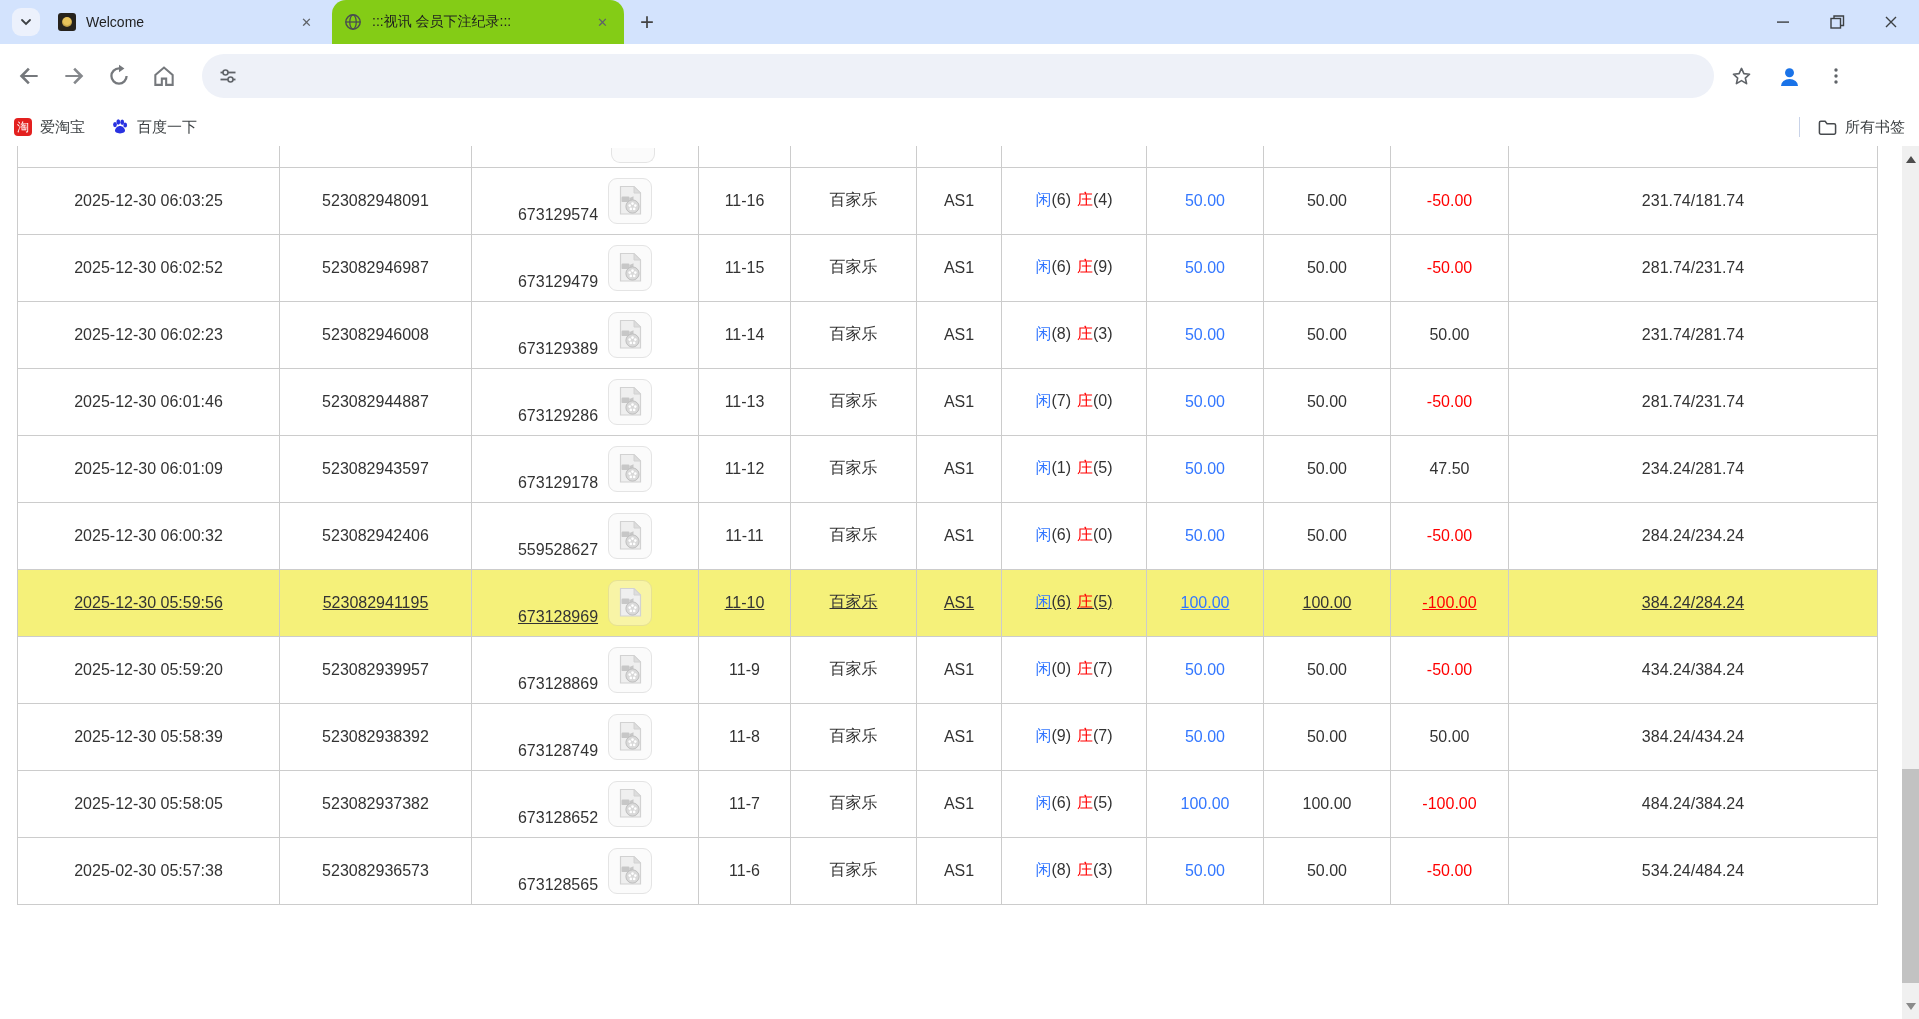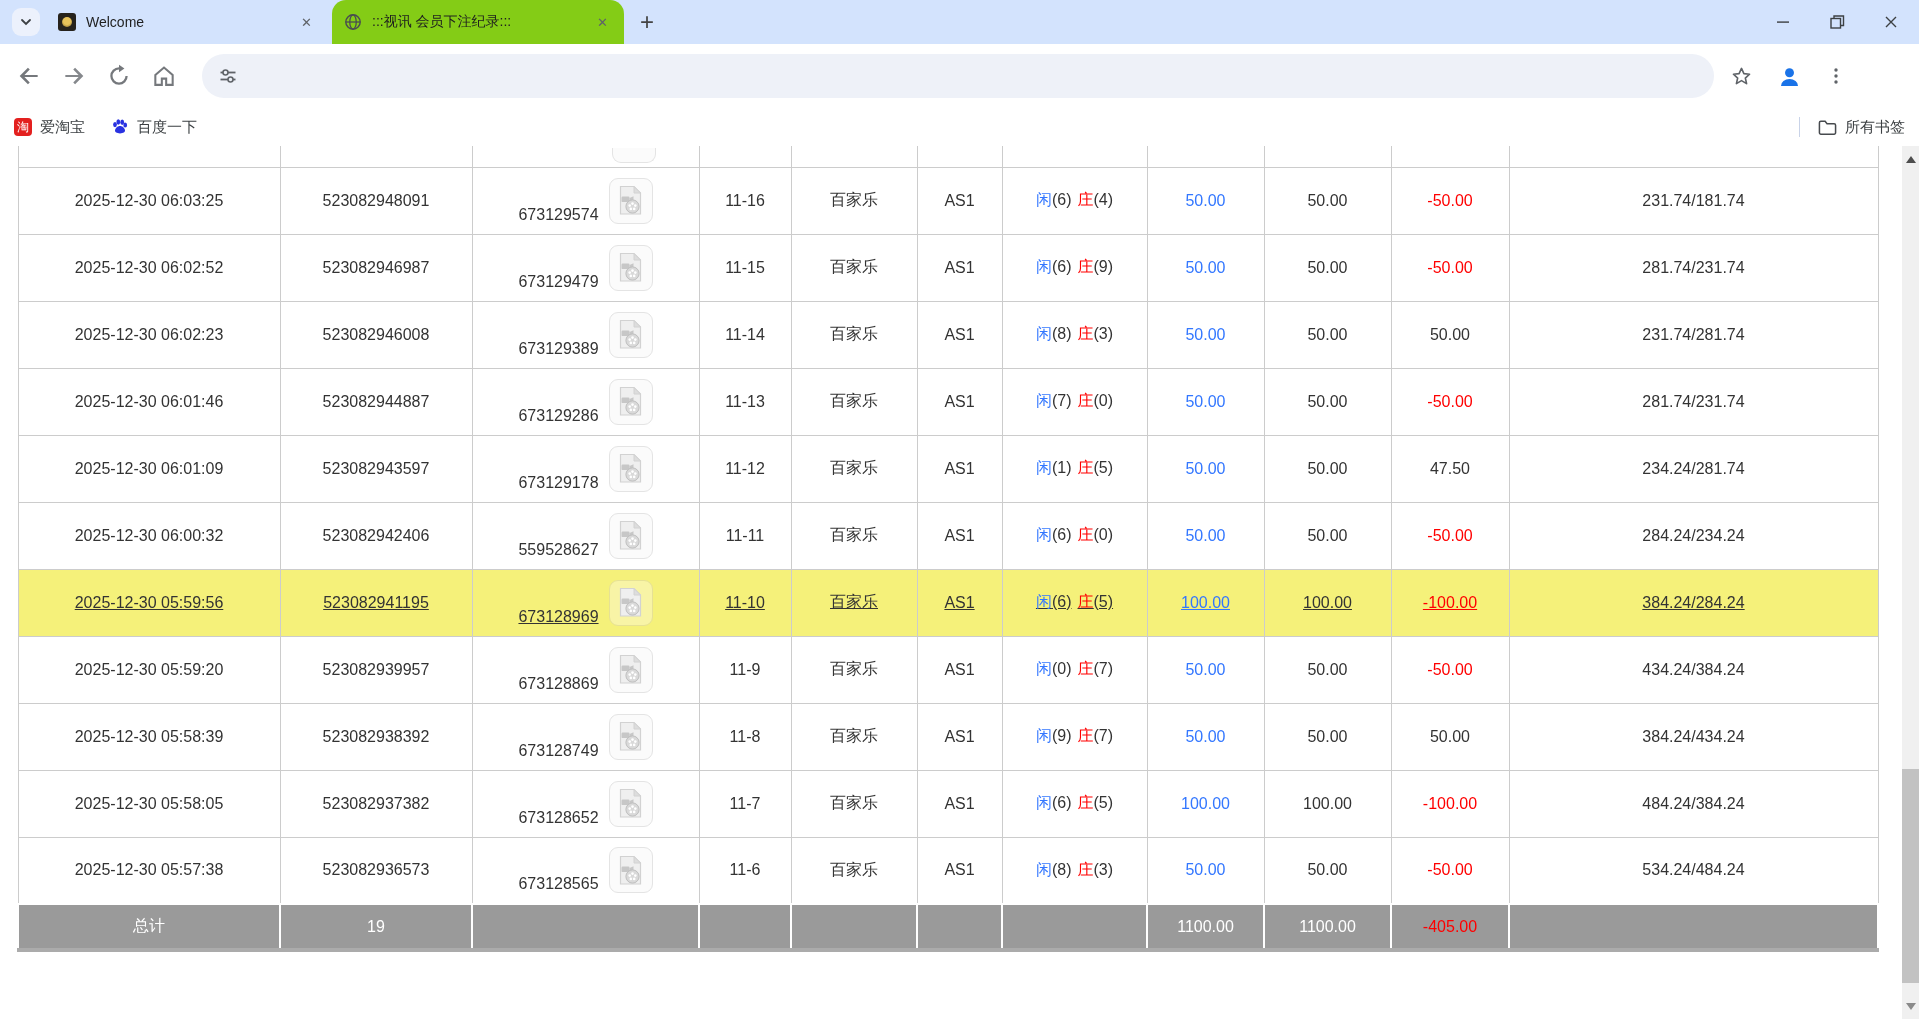--- a/index.html
+++ b/index.html
@@ -589,21 +589,21 @@
     <td>AS1</td>
     <td>
       <span class="p-label">闲</span><span>(6)</span><span class="res-gap"></span><span class="b-label">庄</span><span>(5)</span>
     </td>
     <td class="c-blue">100.00</td>
     <td>100.00</td>
     <td class="neg">-100.00</td>
     <td>484.24/384.24</td>
   </tr>
         <tr>
-    <td>2025-12-30 05:57:38</td>
+    <td>2025-02-30 05:57:38</td>
     <td>523082936573</td>
     <td>
       <div class="gn-wrap">
         <span>673128565</span>
         <span class="video-btn">
           <svg width="27" height="31" viewBox="0 0 27 31">
             <path d="M3.5 1.5 h13.5 l6.5 6.5 v21 h-20 z" fill="#efefef" stroke="#d2d2d2" stroke-width="1.2"></path>
             <path d="M17 1.5 l6.5 6.5 h-6.5 z" fill="#dddddd" stroke="#d2d2d2" stroke-width="1"></path>
             <rect x="4.5" y="11.5" width="8" height="5.6" rx="1.2" fill="#c7c7c7"></rect>
             <path d="M12.5 13 L16.5 11.2 v6.2 L12.5 15.6 z" fill="#c7c7c7"></path>
@@ -623,33 +623,20 @@
     <td>
       <span class="p-label">闲</span><span>(8)</span><span class="res-gap"></span><span class="b-label">庄</span><span>(3)</span>
     </td>
     <td class="c-blue">50.00</td>
     <td>50.00</td>
     <td class="neg">-50.00</td>
     <td>534.24/484.24</td>
   </tr>
       </tbody>
     <tbody>
-        <tr class="summary last">
-    <td>总计</td>
-    <td>19</td>
-    <td></td>
-    <td></td>
-    <td></td>
-    <td></td>
-    <td></td>
-    <td>1100.00</td>
-    <td>1100.00</td>
-    <td class="neg">-405.00</td>
-    <td></td>
-  </tr>
       </tbody>
   </table>
 </div>
 
 <div class="scrollbar">
   <div class="sb-up"></div>
   <div class="sb-thumb"></div>
   <div class="sb-down"></div>
 </div>
 

